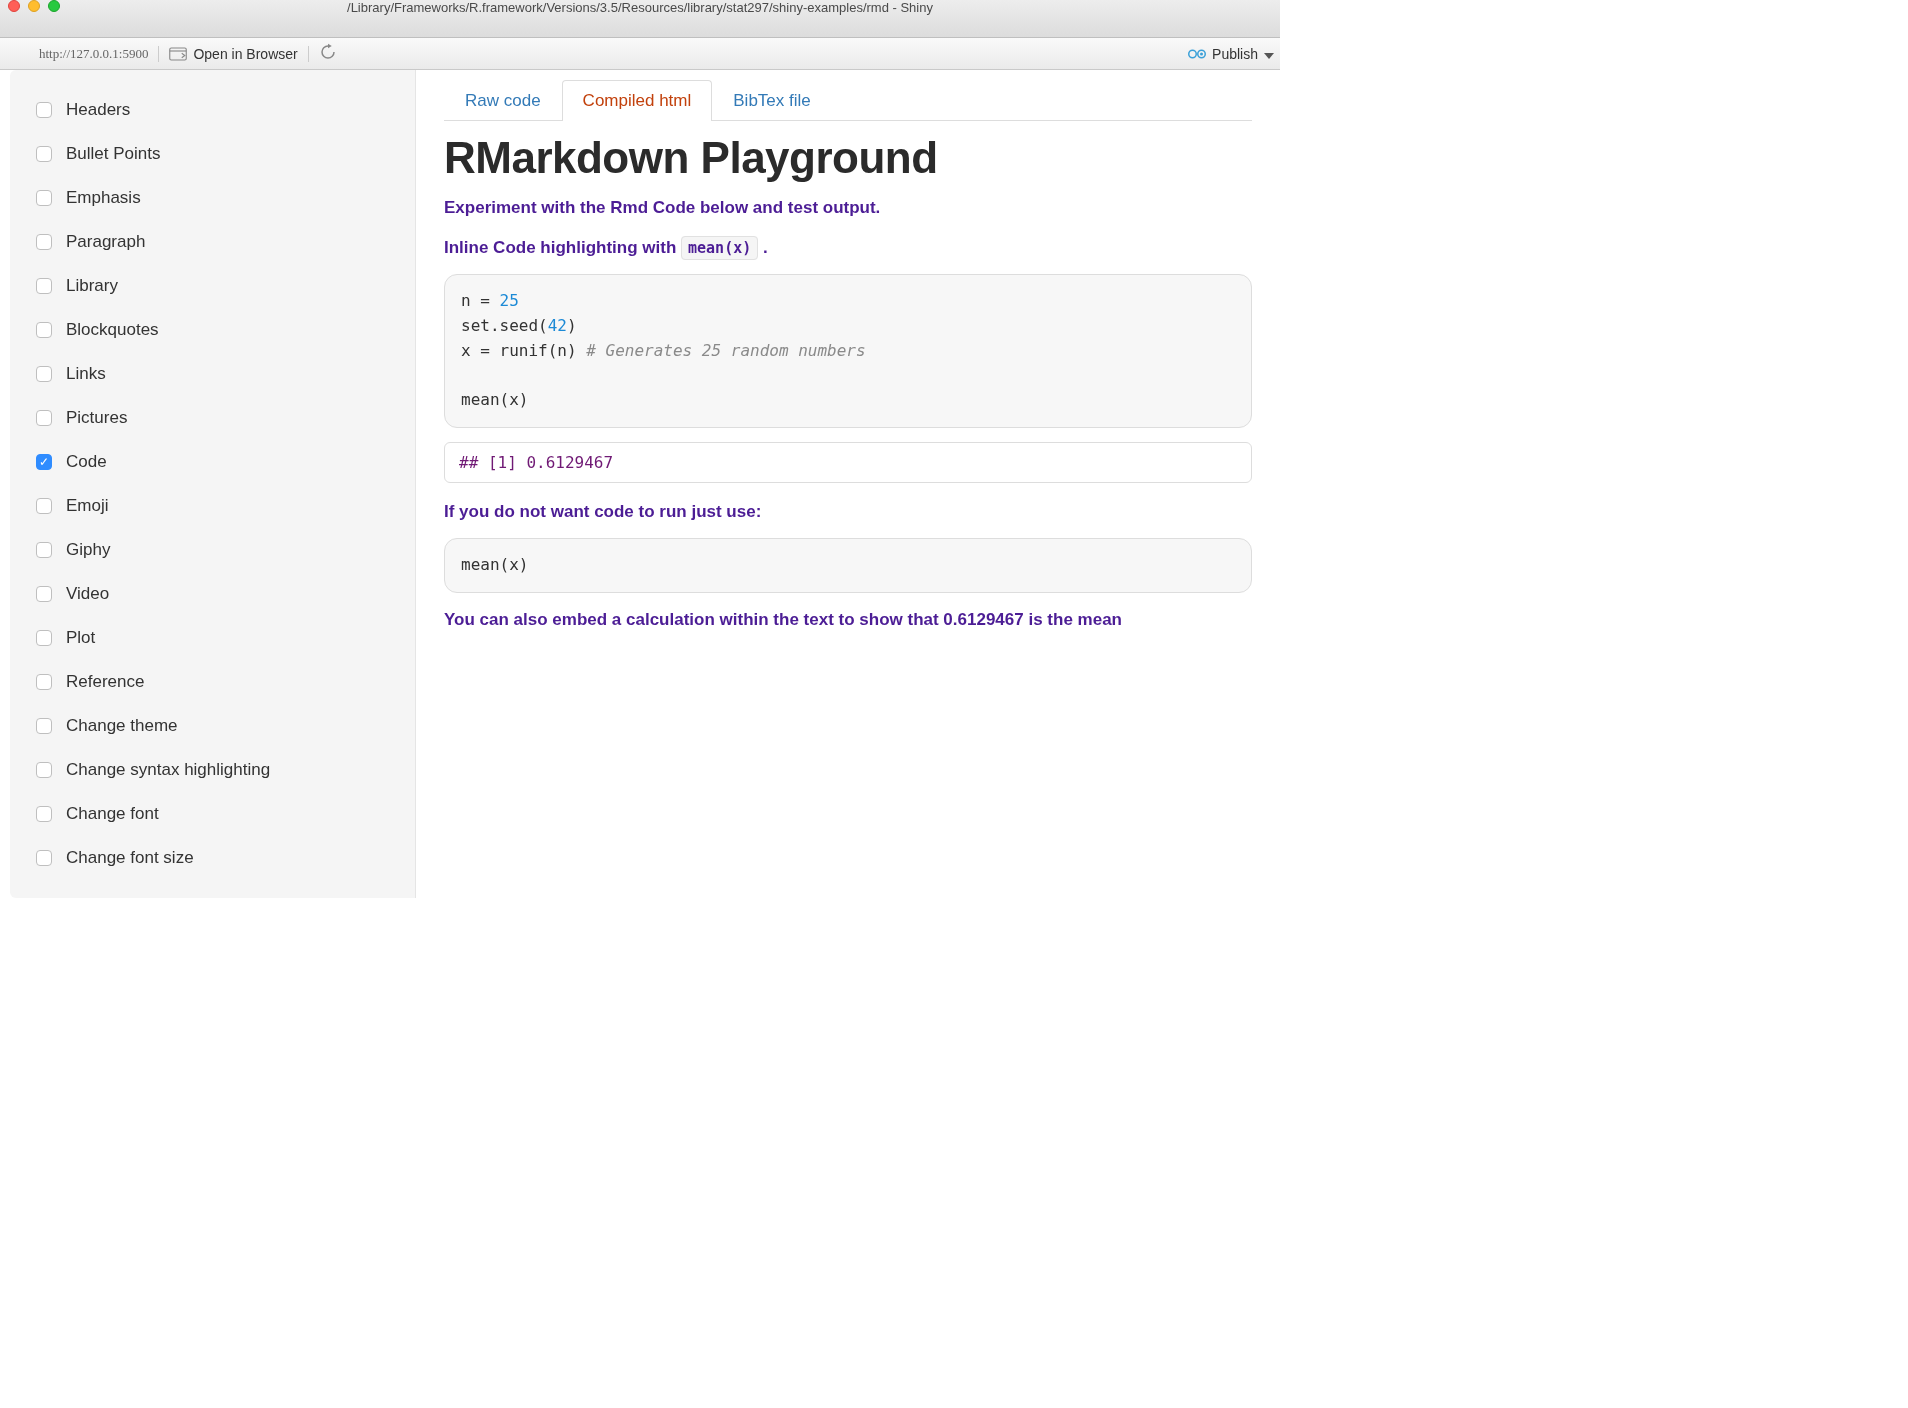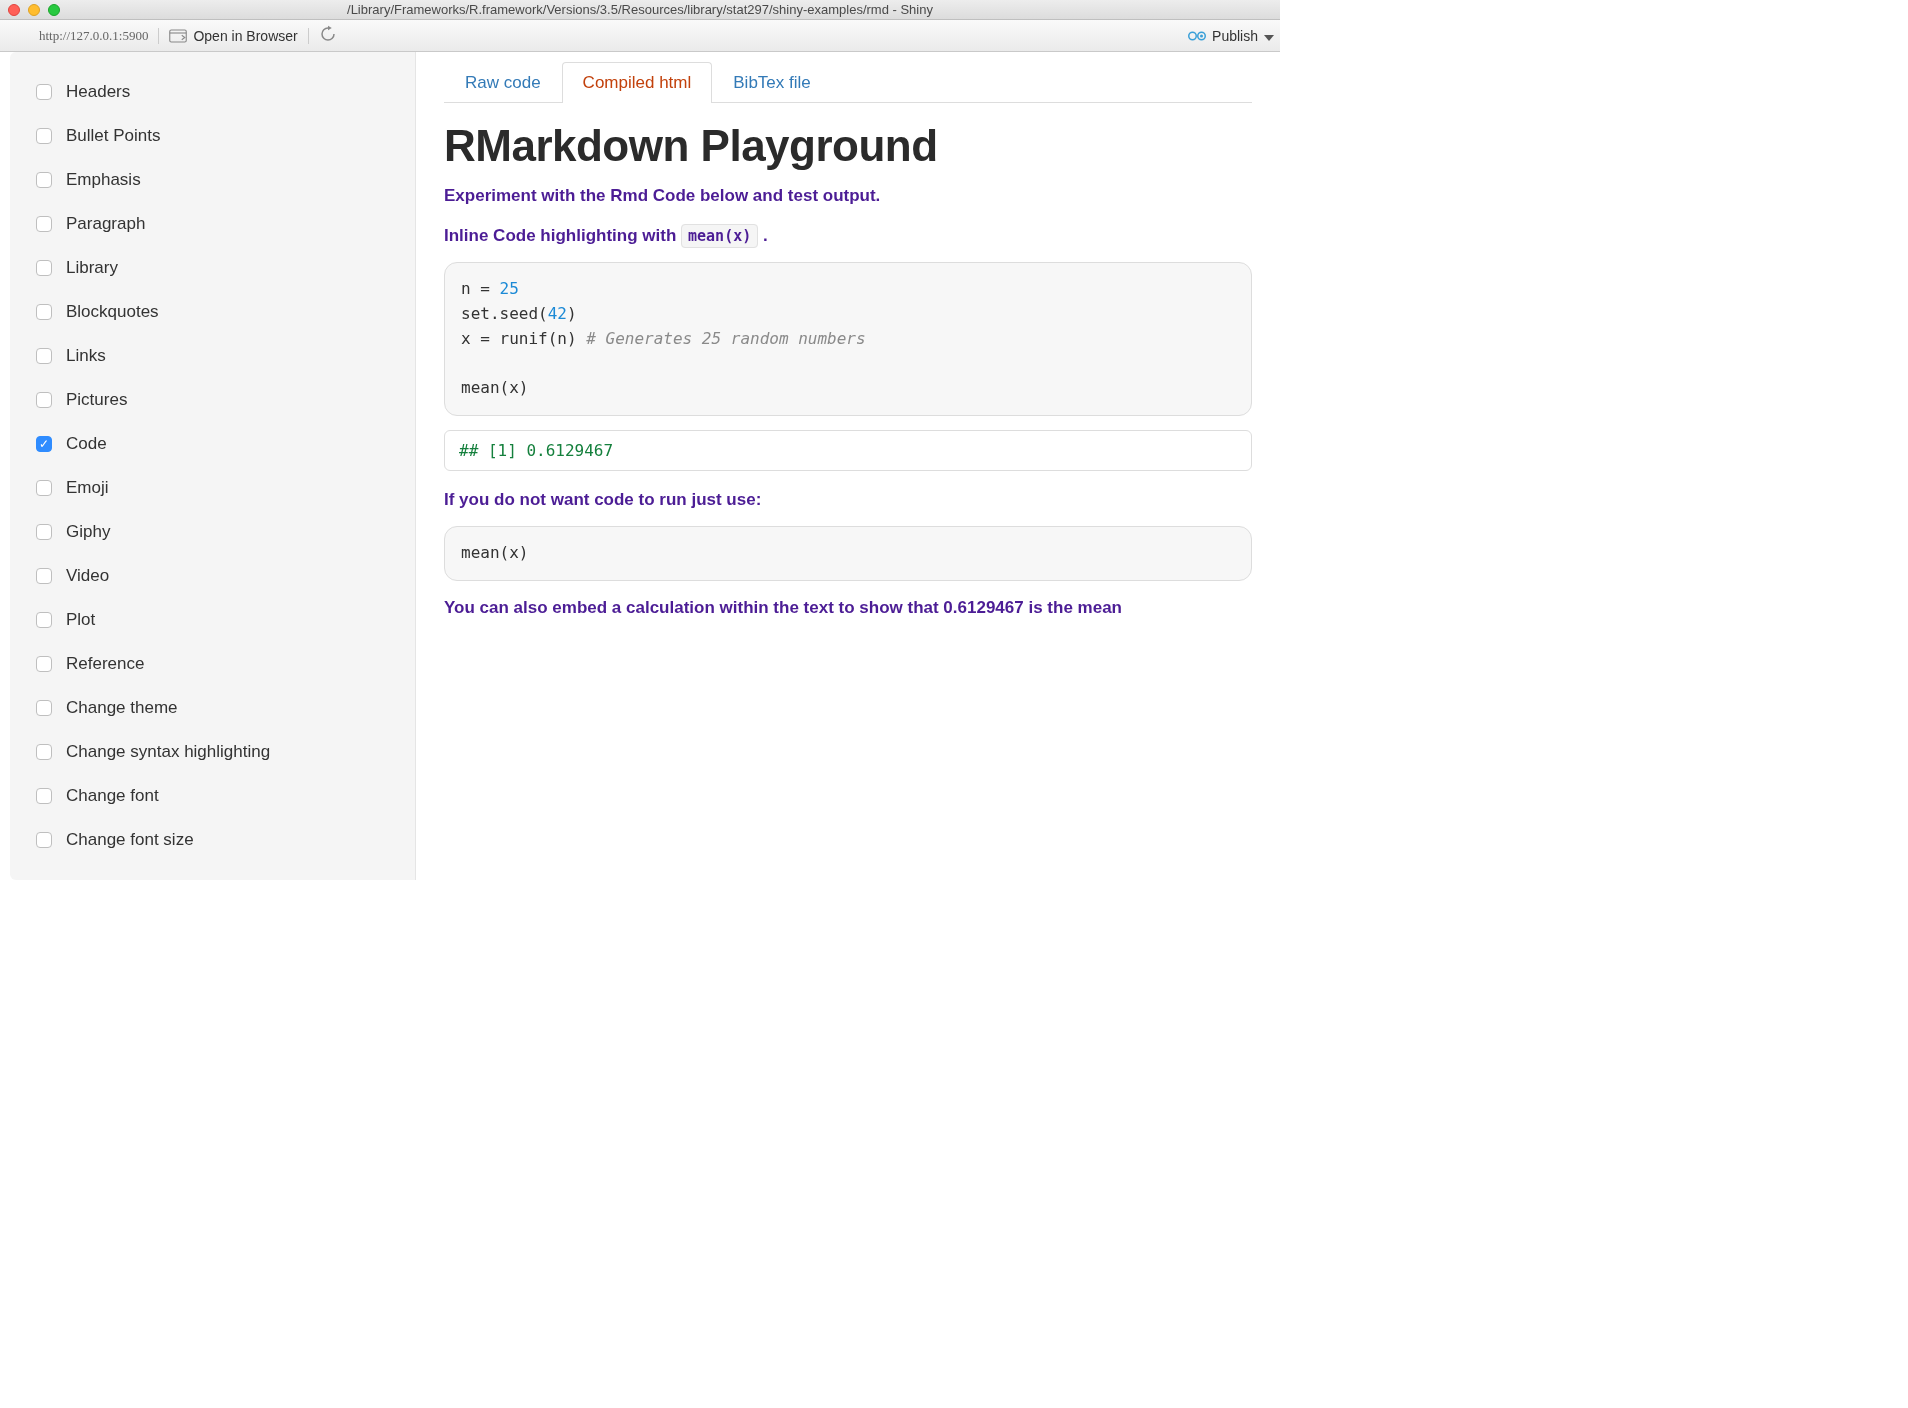--- a/index.html
+++ b/index.html
@@ -4,25 +4,25 @@
   <style>
     * { box-sizing: border-box; margin: 0; padding: 0; }
     body {
       font-family: -apple-system, BlinkMacSystemFont, "Helvetica Neue", Arial, sans-serif;
       font-size: 14px;
       color: #333;
       background: #fff;
       width: 1280px;
     }
     .titlebar {
-      height: 20px;
+      height: 38px;
       background: linear-gradient(#ededed, #dcdcdc);
       border-bottom: 1px solid #bfbfbf;
       display: flex;
-      align-items: center;
+      align-items: flex-start;
       position: relative;
       padding-left: 8px;
     }
     .tl-dot { width: 12px; height: 12px; border-radius: 50%; margin-right: 8px; }
     .tl-close { background: #ff5f57; border: 1px solid #e0443e; }
     .tl-min { background: #ffbd2e; border: 1px solid #dea123; }
     .tl-max { background: #28c940; border: 1px solid #1ba52b; }
     .tl-title { position: absolute; left: 0; right: 0; text-align: center; font-size: 13px; color: #4a4a4a; }
     .toolbar {
       height: 32px;
@@ -61,21 +61,21 @@
       width: 16px; height: 16px;
       border: 1px solid #bfbfbf;
       border-radius: 4px;
       margin-right: 14px;
       background: #fff;
       display: inline-flex; align-items: center; justify-content: center;
     }
     .chk.checked { background: #2f8cff; border-color: #2f8cff; }
     .chk.checked::after { content: "✓"; color: #fff; font-size: 12px; line-height: 1; }
     .main { flex: 1; padding: 10px 28px 28px 28px; }
-    .tabs { display: flex; border-bottom: 1px solid #ddd; margin-bottom: 18px; text-align: center; }
+    .tabs { display: flex; border-bottom: 1px solid #ddd; margin-bottom: 12px; text-align: center; }
     .tab { padding: 10px 20px; font-size: 17px; color: #337ab7; cursor: pointer; border: 1px solid transparent; border-bottom: none; margin-bottom: -1px; border-radius: 4px 4px 0 0; }
     .tab.active { color: #c2410c; background: #fff; border-color: #ddd; }
     h1 { font-size: 44px; font-weight: 600; color: #2b2b2b; margin-bottom: 12px; letter-spacing: -0.5px; }
     .para { font-size: 17px; color: #4c1d95; margin: 10px 0 14px 0; line-height: 1.5; font-weight: bold; }
     code.inline { font-family: Menlo, Consolas, monospace; background: #f5f5f5; border: 1px solid #e1e1e1; border-radius: 4px; padding: 2px 6px; font-size: 15px; }
     pre.codeblock {
       background: #f7f7f7;
       border: 1px solid #ddd;
       border-radius: 13px;
       padding: 14px 16px;
@@ -89,21 +89,21 @@
     .k-num { color: #1c8ad6; }
     .k-fn { color: #333; }
     .k-comment { color: #8a8a8a; font-style: italic; }
     pre.output {
       background: #fff;
       border: 1px solid #ddd;
       border-radius: 6px;
       padding: 10px 14px;
       font-family: Menlo, Consolas, monospace;
       font-size: 16px;
-      color: #15803d;
+      color: #701a75;
       margin-bottom: 16px;
     }
   </style>
 </head>
 <body>
 
 <div class="titlebar">
   <div class="tl-dot tl-close"></div>
   <div class="tl-dot tl-min"></div>
   <div class="tl-dot tl-max"></div>

